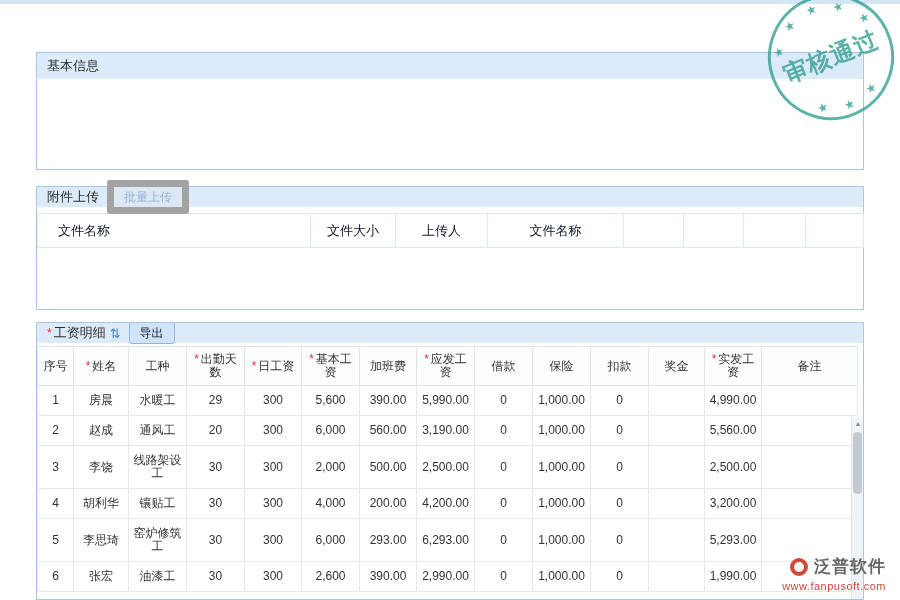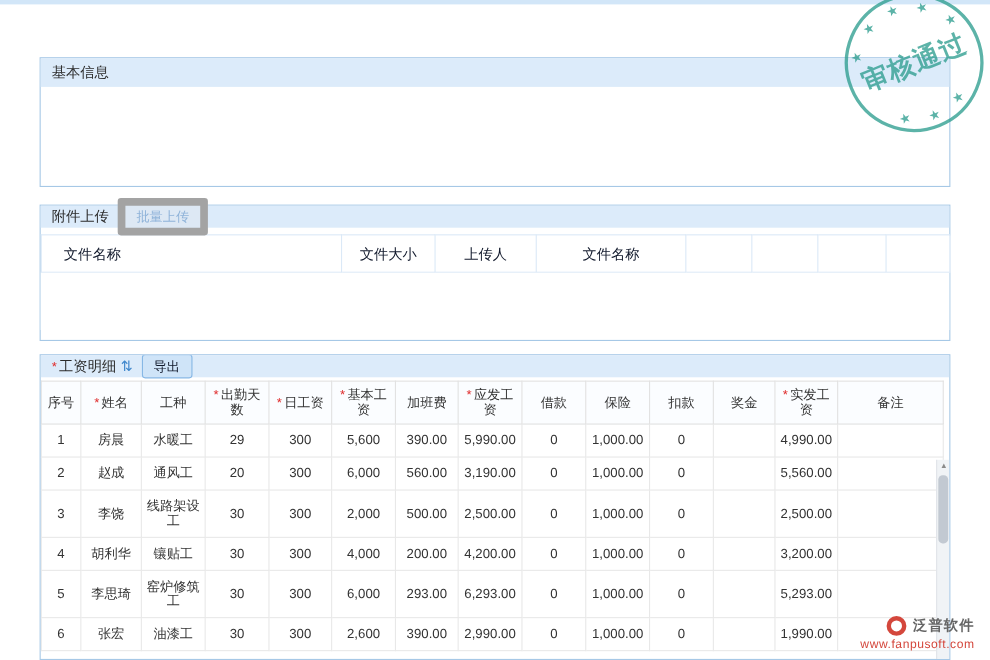--- a/index.html
+++ b/index.html
@@ -74,21 +74,21 @@
   .st { position:absolute; color:#2f9e90; font-size:12px; line-height:12px; }
   .s1{left:8px;top:30px;}  .s2{left:28px;top:10px;} .s3{left:54px;top:3px;}
   .s4{left:80px;top:10px;} .s5{left:100px;top:30px;}
   .s6{left:28px;top:98px;} .s7{left:54px;top:105px;} .s8{left:80px;top:98px;}
 
   
   .watermark { position:absolute; right:14px; bottom:8px; z-index:7; text-align:center; }
   .wm-row { display:flex; align-items:center; justify-content:flex-end; gap:6px; }
   .wm-logo { width:18px; height:18px; border:4px solid #d4473c; border-radius:50%;
     display:inline-block; }
-  .wm-brand { font-size:13px; font-weight:bold; color:#666; letter-spacing:1px; }
+  .wm-brand { font-size:17px; font-weight:bold; color:#666; letter-spacing:1px; }
   .wm-url { font-size:11px; color:#d4473c; margin-top:2px; letter-spacing:0.5px; }
 </style>
 </head>
 <body>
 
 <div class="page">
   <div class="top-strip"></div>
 
   <div class="stamp">
     <div class="stamp-ring">

